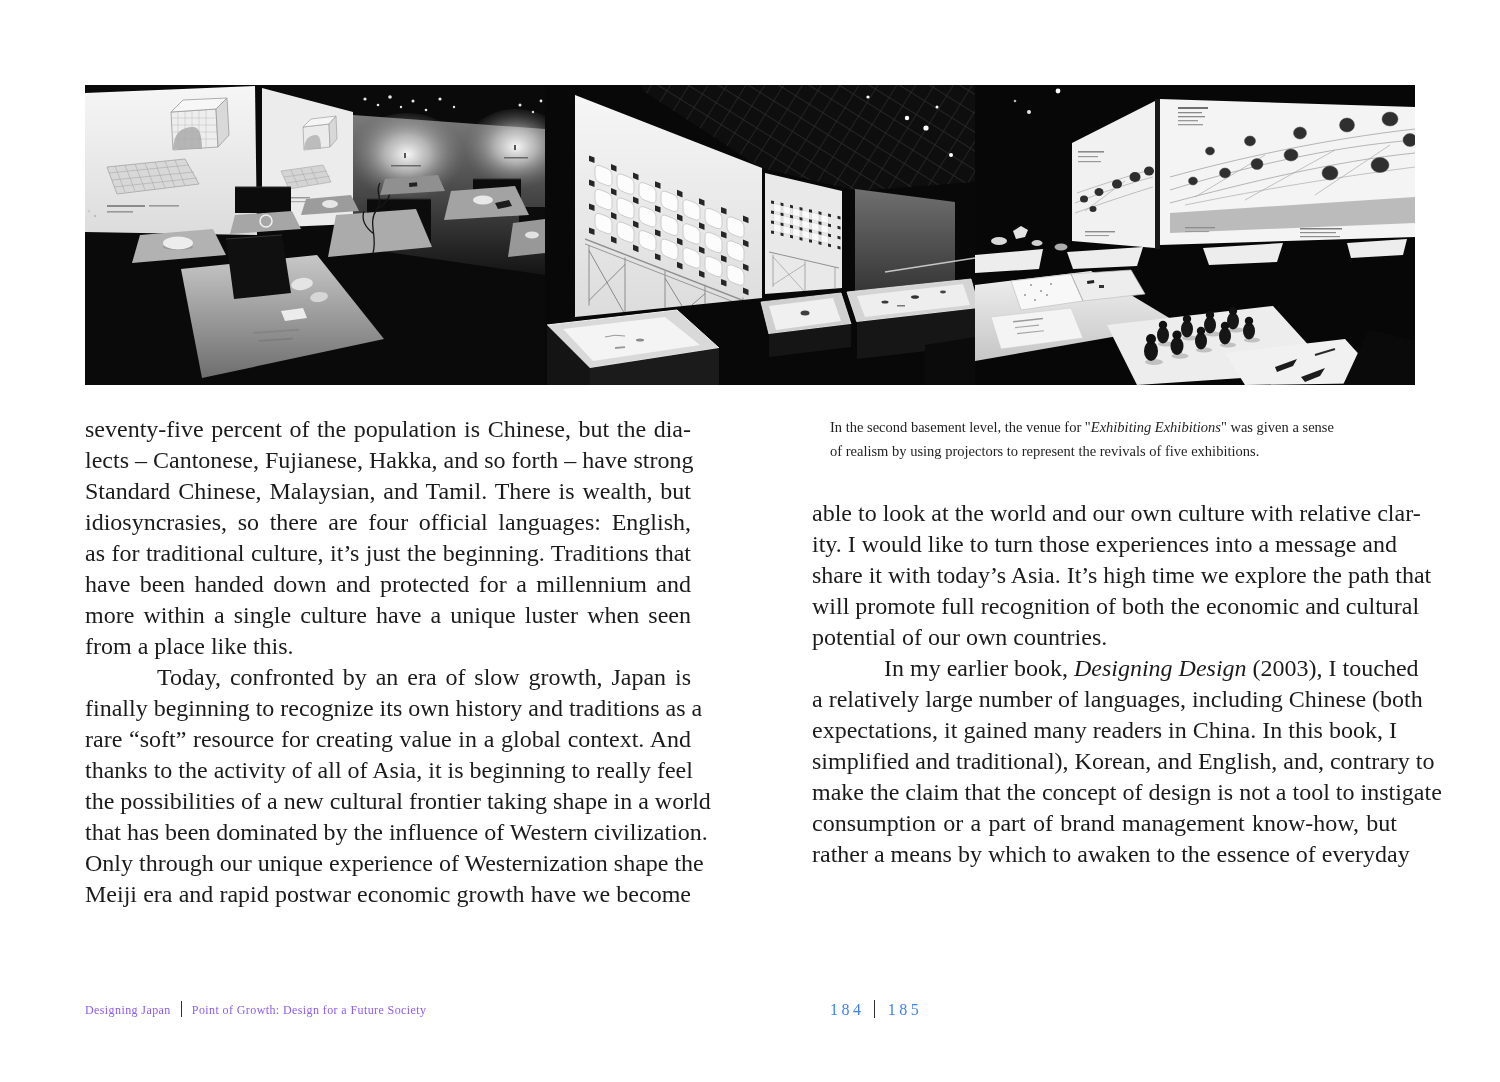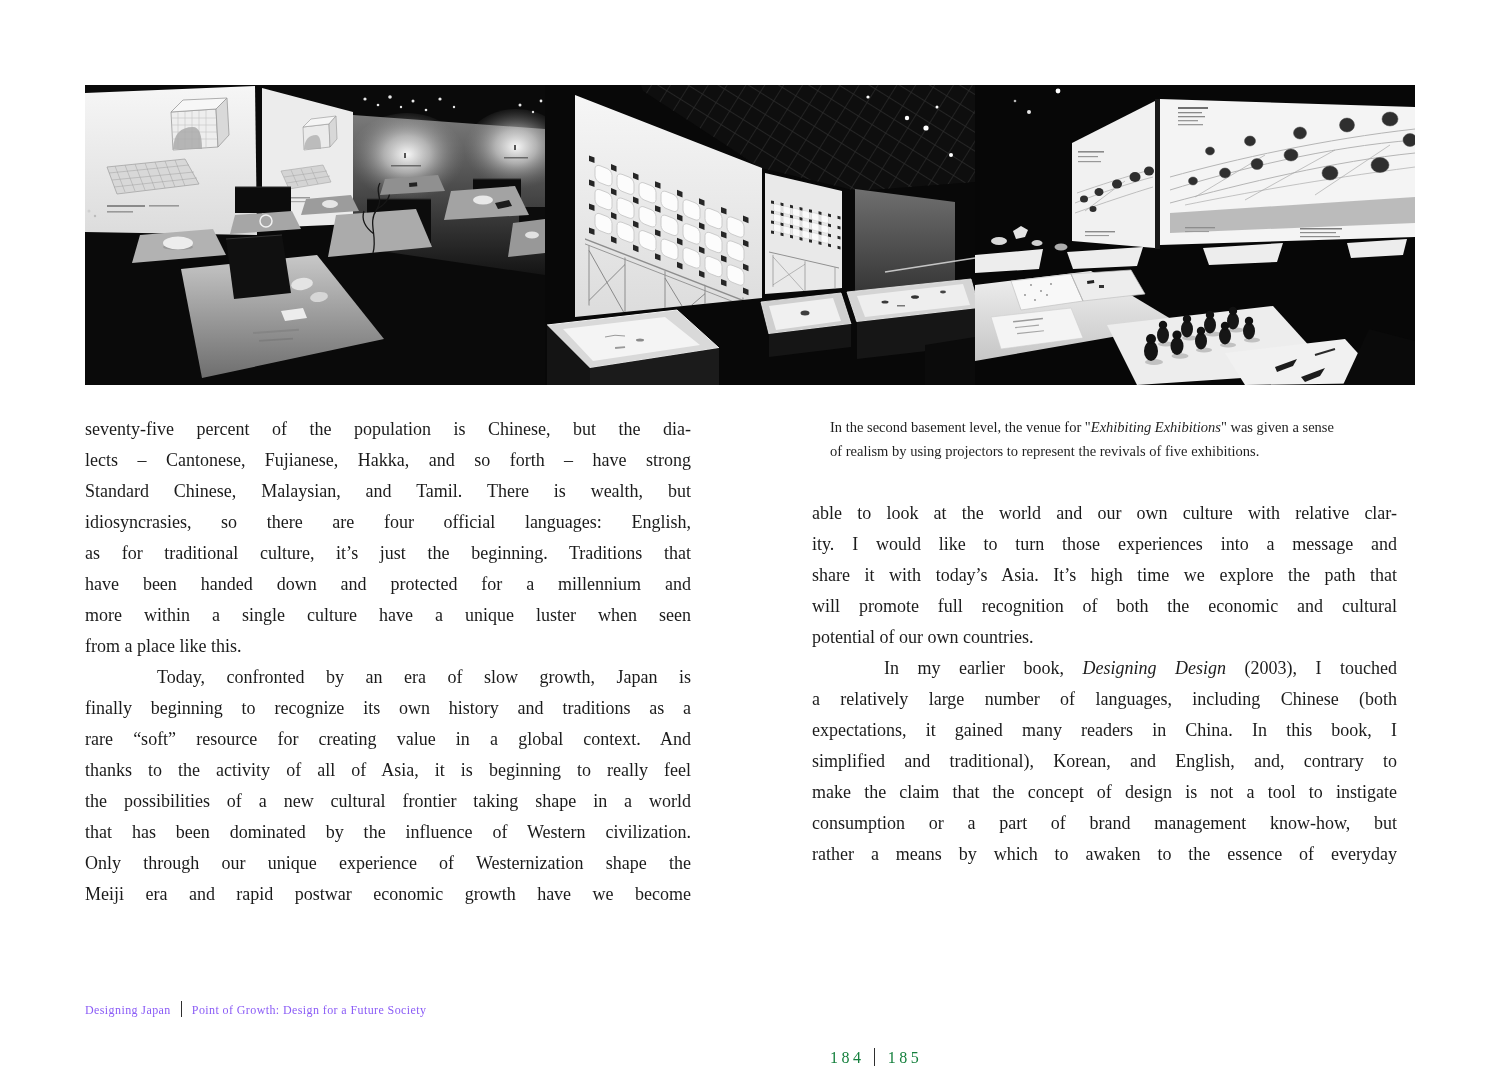--- a/index.html
+++ b/index.html
@@ -2,37 +2,37 @@
 <html><head>
 <meta charset="utf-8">
 <style>
   html,body{margin:0;padding:0;background:#ffffff;}
   .page{position:relative;width:1500px;height:1082px;background:#ffffff;overflow:hidden;
         font-family:"Liberation Serif","DejaVu Serif",serif;color:#1b1b1b;}
   figure{margin:0;}
   .photo{position:absolute;left:85px;top:85px;width:1330px;height:300px;}
   .photo svg{display:block;width:1330px;height:300px;}
 
-  .col{position:absolute;font-size:18px;color:#1b1b1b;}
+  .col{position:absolute;font-size:24px;color:#1b1b1b;}
   .col-left{left:85px;top:414px;width:606px;}
   .col-right{left:812px;top:498px;width:585px;}
 
   .tline{line-height:31px;height:31px;white-space:nowrap;
          text-align:justify;text-align-last:justify;}
   .tline-last{text-align-last:left;}
   .tline-indent{text-indent:72px;}
   .tline-left{text-align:left;text-align-last:left;}
 
   .caption{position:absolute;left:830px;top:415px;width:590px;font-size:14.5px;color:#1f1f1f;}
   .caption .tline{line-height:24px;height:24px;text-align:center;}
 
   .footer-left{position:absolute;left:85px;top:1001px;font-size:12px;color:#8b5cf6;
                letter-spacing:0.4px;white-space:nowrap;}
-  .page-numbers{position:absolute;left:830px;top:1000px;font-size:16px;color:#15803d;
-                letter-spacing:3.5px;white-space:nowrap;margin-top:48px;}
+  .page-numbers{position:absolute;left:830px;top:1000px;font-size:16px;color:#3b82f6;
+                letter-spacing:3.5px;white-space:nowrap;}
   .vbar{display:inline-block;width:1.2px;height:16px;background:#2e2e2e;
         margin:0 10px;vertical-align:-3px;}
   .page-numbers .vbar{height:18px;margin:0 13px 0 9px;vertical-align:-3.5px;}
 </style>
 </head>
 <body>
 
 <div class="page">
 
   <figure class="photo">

